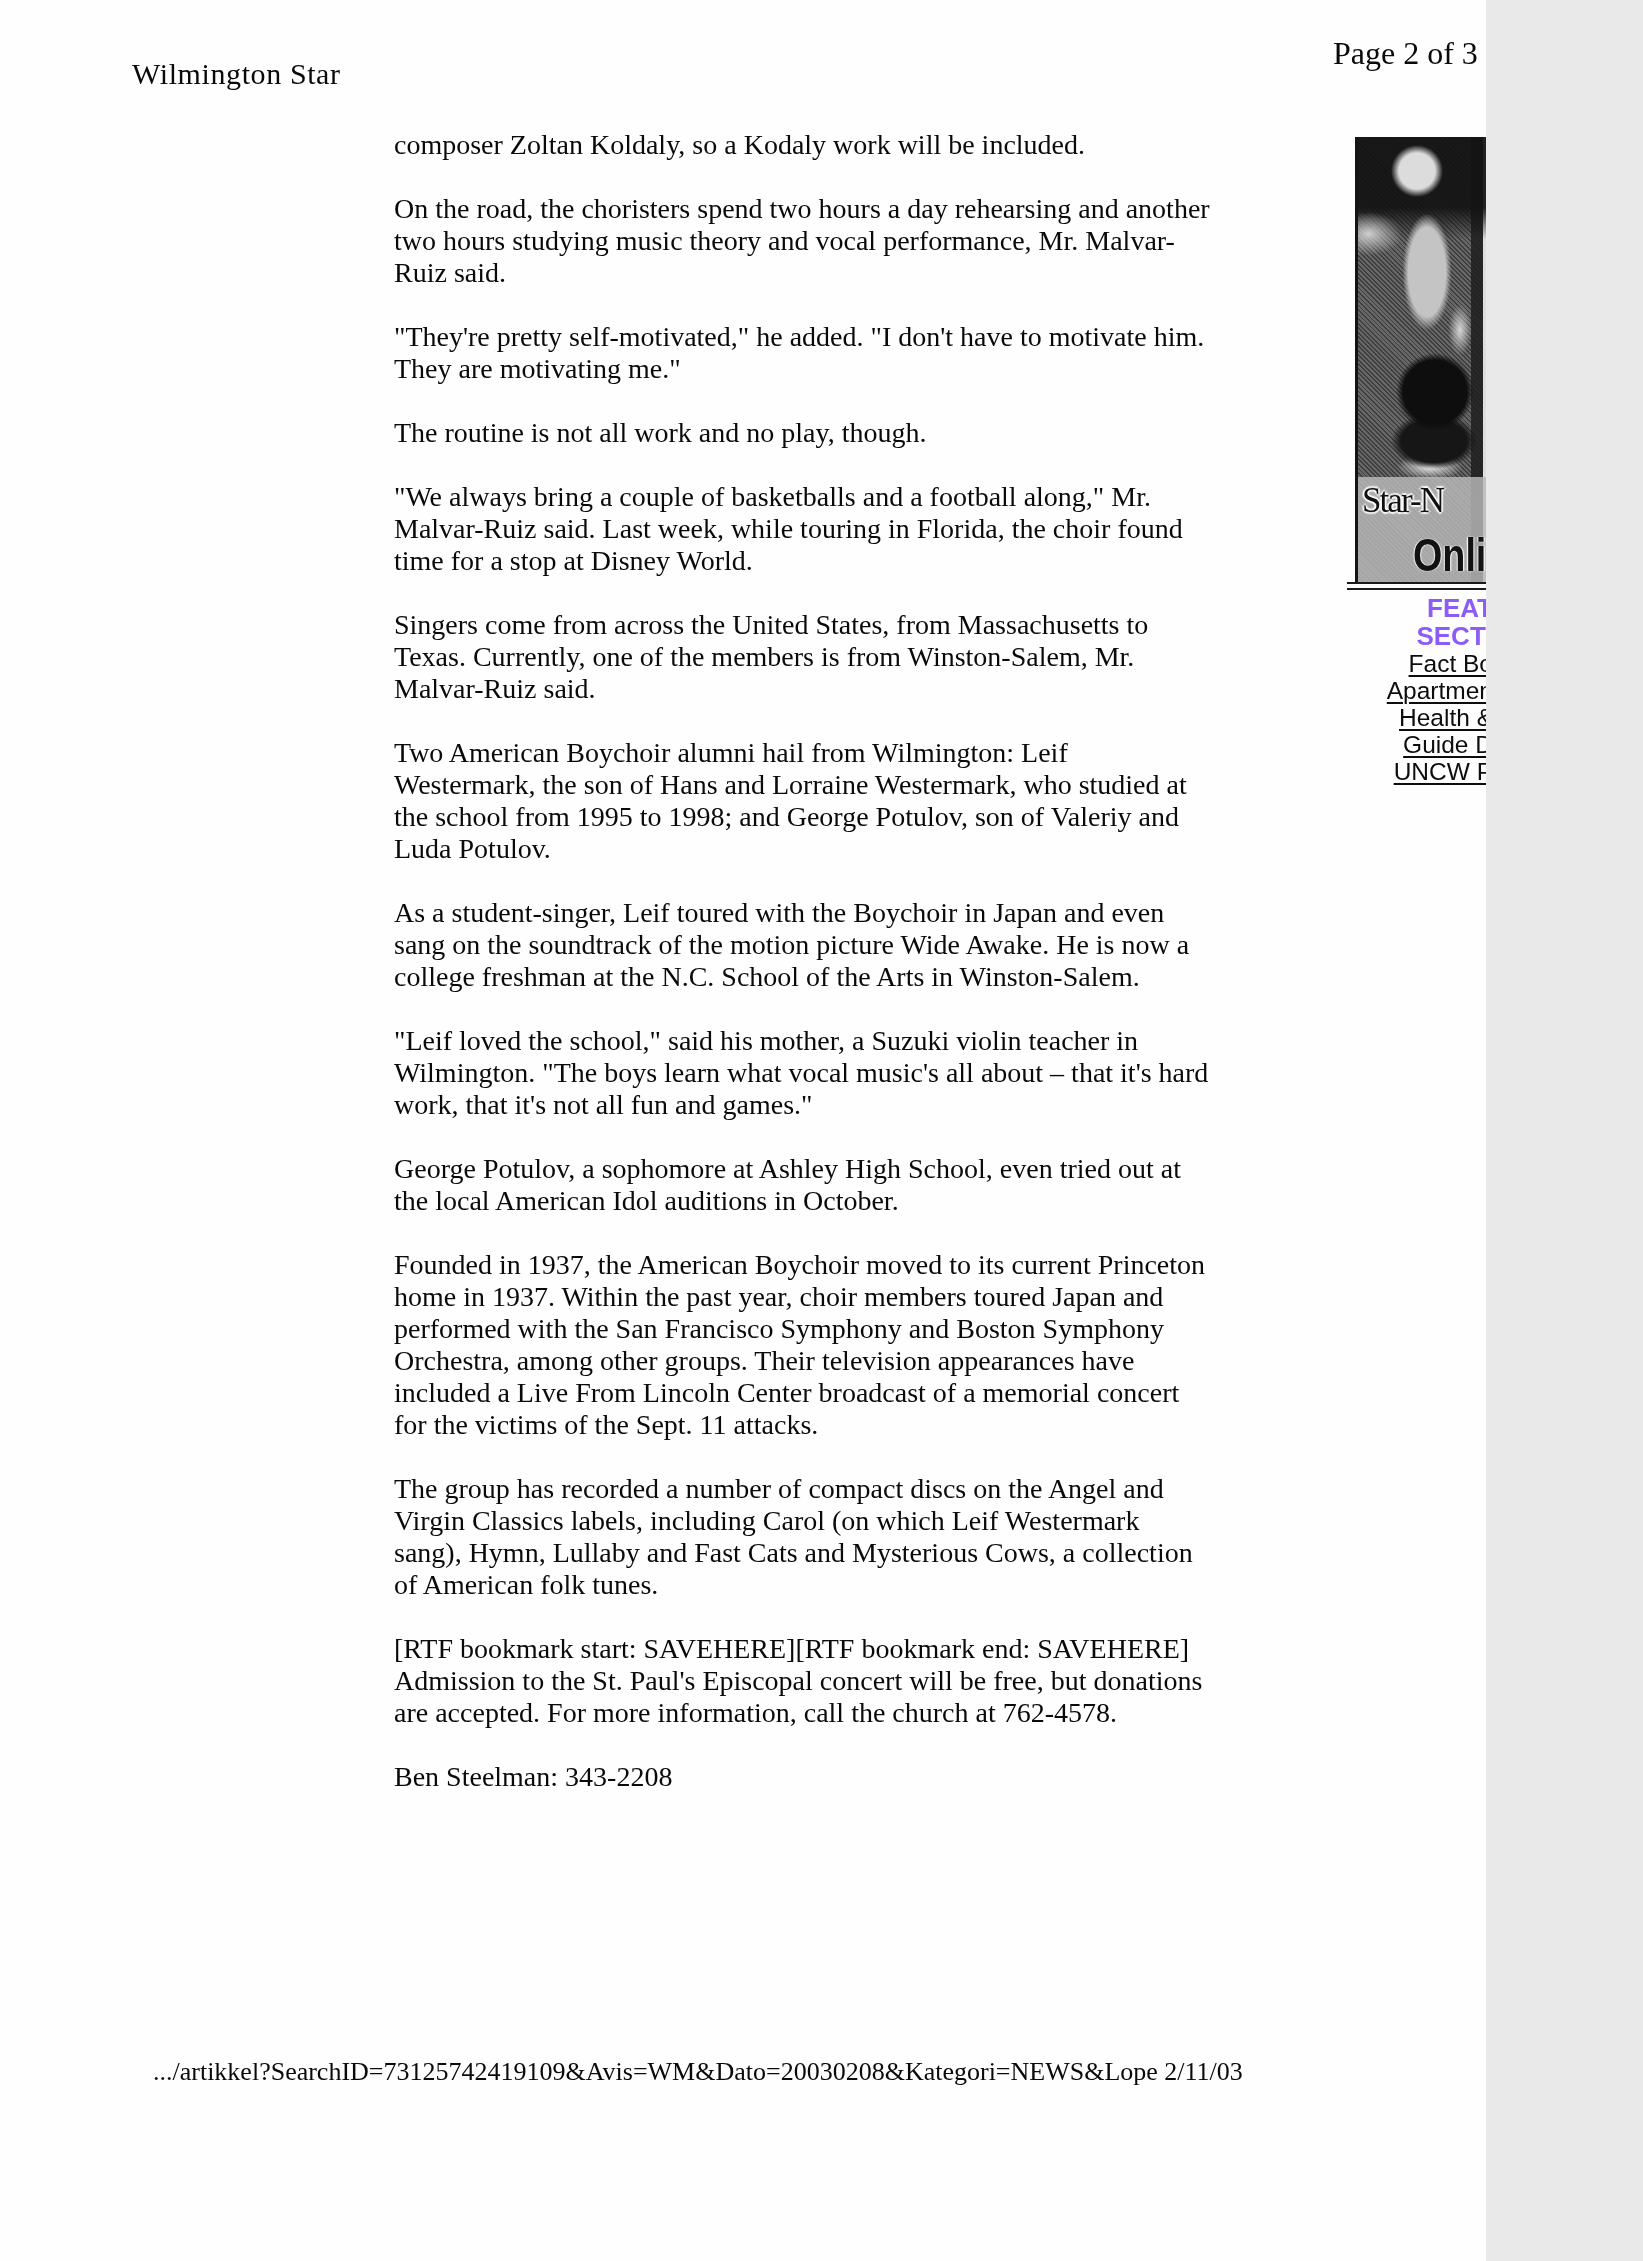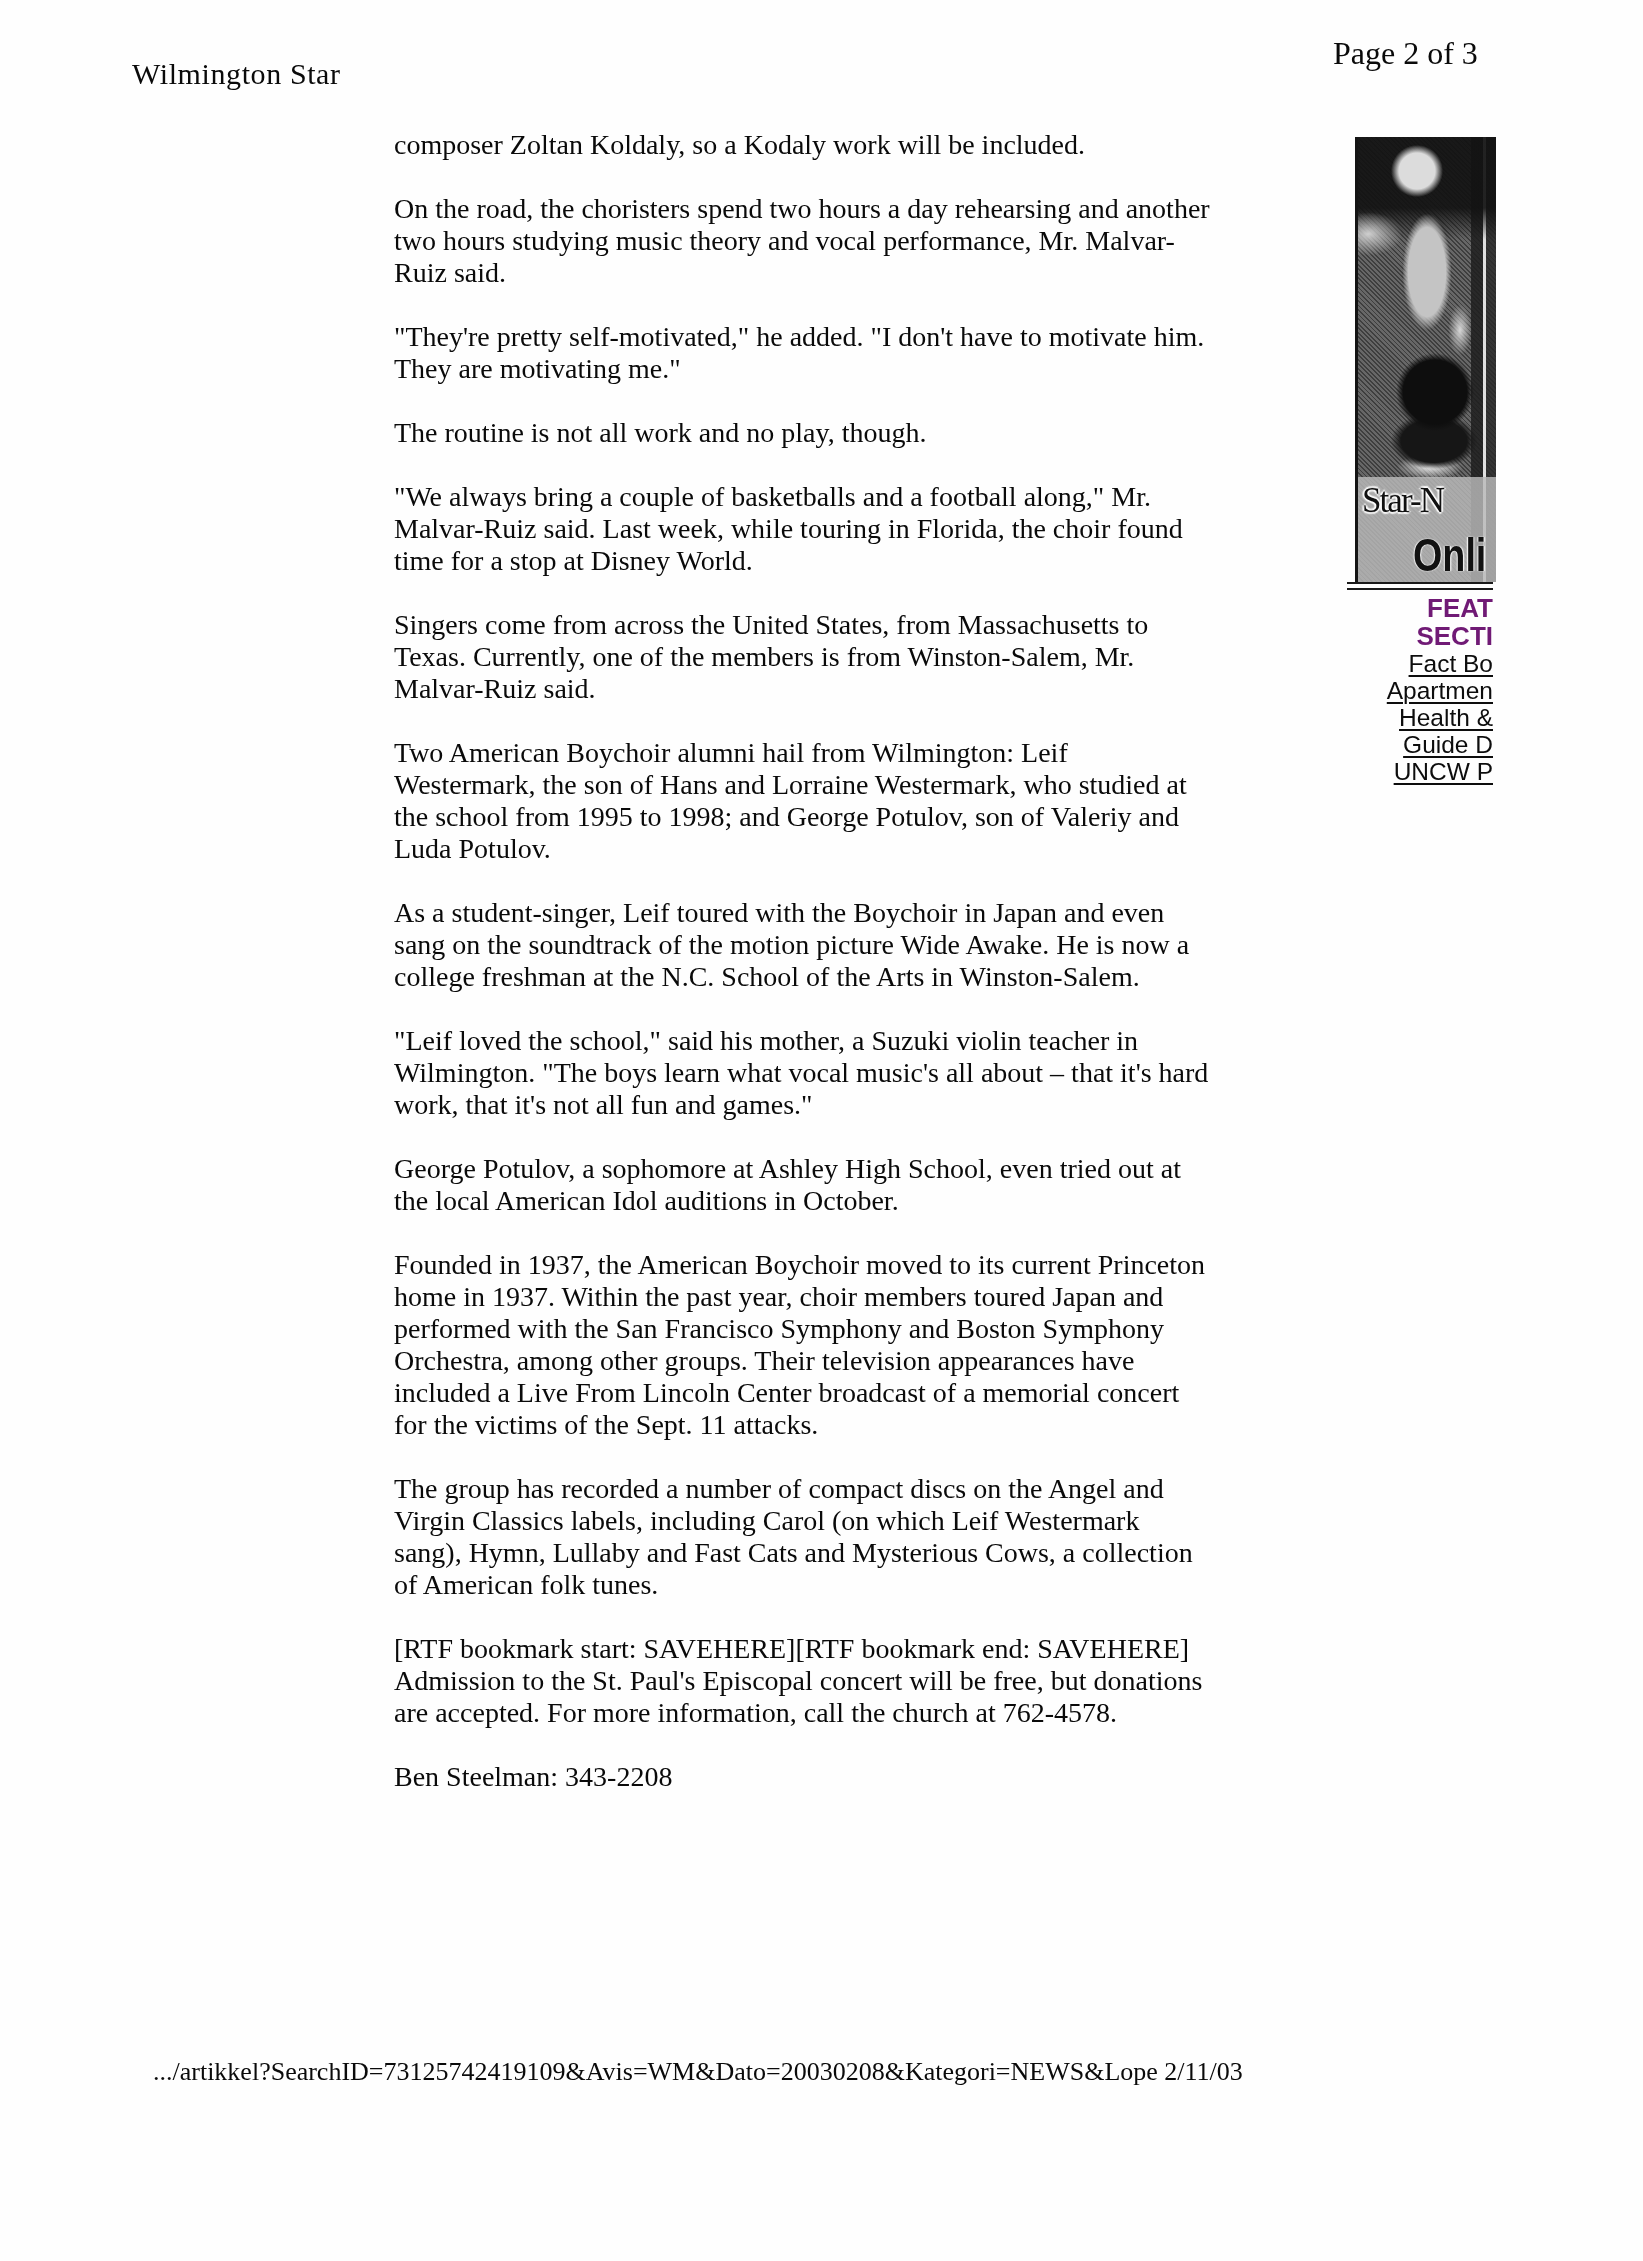--- a/index.html
+++ b/index.html
@@ -1,17 +1,17 @@
 <!DOCTYPE html>
 <html style="font-size:10.3px"><head>
 <meta charset="utf-8">
 <style>
   html,body{margin:0;padding:0;background:#e9e9e9;}
   .page{
-    position:relative;width:1643px;height:2261px;background:#fefefe;
+    position:relative;width:1486px;height:2261px;background:#fefefe;
     font-family:"Liberation Serif","DejaVu Serif",serif;color:#0a0a0a;overflow:hidden;
   }
   .hdr-left{position:absolute;left:132px;top:57px;font-size:30px;letter-spacing:0.6px;}
   .hdr-right{position:absolute;left:1333px;top:35px;font-size:32px;}
   .body-col{position:absolute;left:394px;top:129px;width:986px;}
   .body-col p{
     margin:0 0 32px 0;font-size:28px;line-height:32px;white-space:pre-line;
   }
   .sidebar{position:absolute;left:1355px;top:137px;width:138px;}
   .photo{
@@ -38,21 +38,21 @@
                 0 -1.9px 1.3px rgba(255,255,255,.95), 0 1.9px 1.3px rgba(255,255,255,.95);
   }
   .logo2{
     position:absolute;left:55px;top:391px;font-size:46px;font-weight:bold;
     font-family:"Liberation Sans","DejaVu Sans",sans-serif;color:#121212;
     transform:scaleX(.82);transform-origin:left;white-space:nowrap;
     text-shadow:-1.3px 0 1.3px rgba(255,255,255,.9), 1.3px 0 1.3px rgba(255,255,255,.9);
   }
   .rule{margin-left:-7.7px;width:146px;height:3.9px;border-top:2.6px solid #1a1a1a;border-bottom:2.6px solid #1a1a1a;}
   .links{margin-top:3.9px;text-align:right;font-family:"Liberation Sans","DejaVu Sans",sans-serif;}
-  .sb-head{font-size:26px;line-height:28px;font-weight:bold;color:#701a75;}
+  .sb-head{font-size:26px;line-height:28px;font-weight:bold;color:#8b5cf6;}
   .sb-link{
     display:block;font-size:24.5px;line-height:27px;color:#0d0d0d;
     text-decoration:underline;text-decoration-thickness:1.9px;text-underline-offset:3.2px;cursor:pointer;
   }
   .footer{position:absolute;left:153px;top:2057px;font-size:26px;white-space:nowrap;}
 </style>
 </head>
 <body>
 
 <div class="page">

